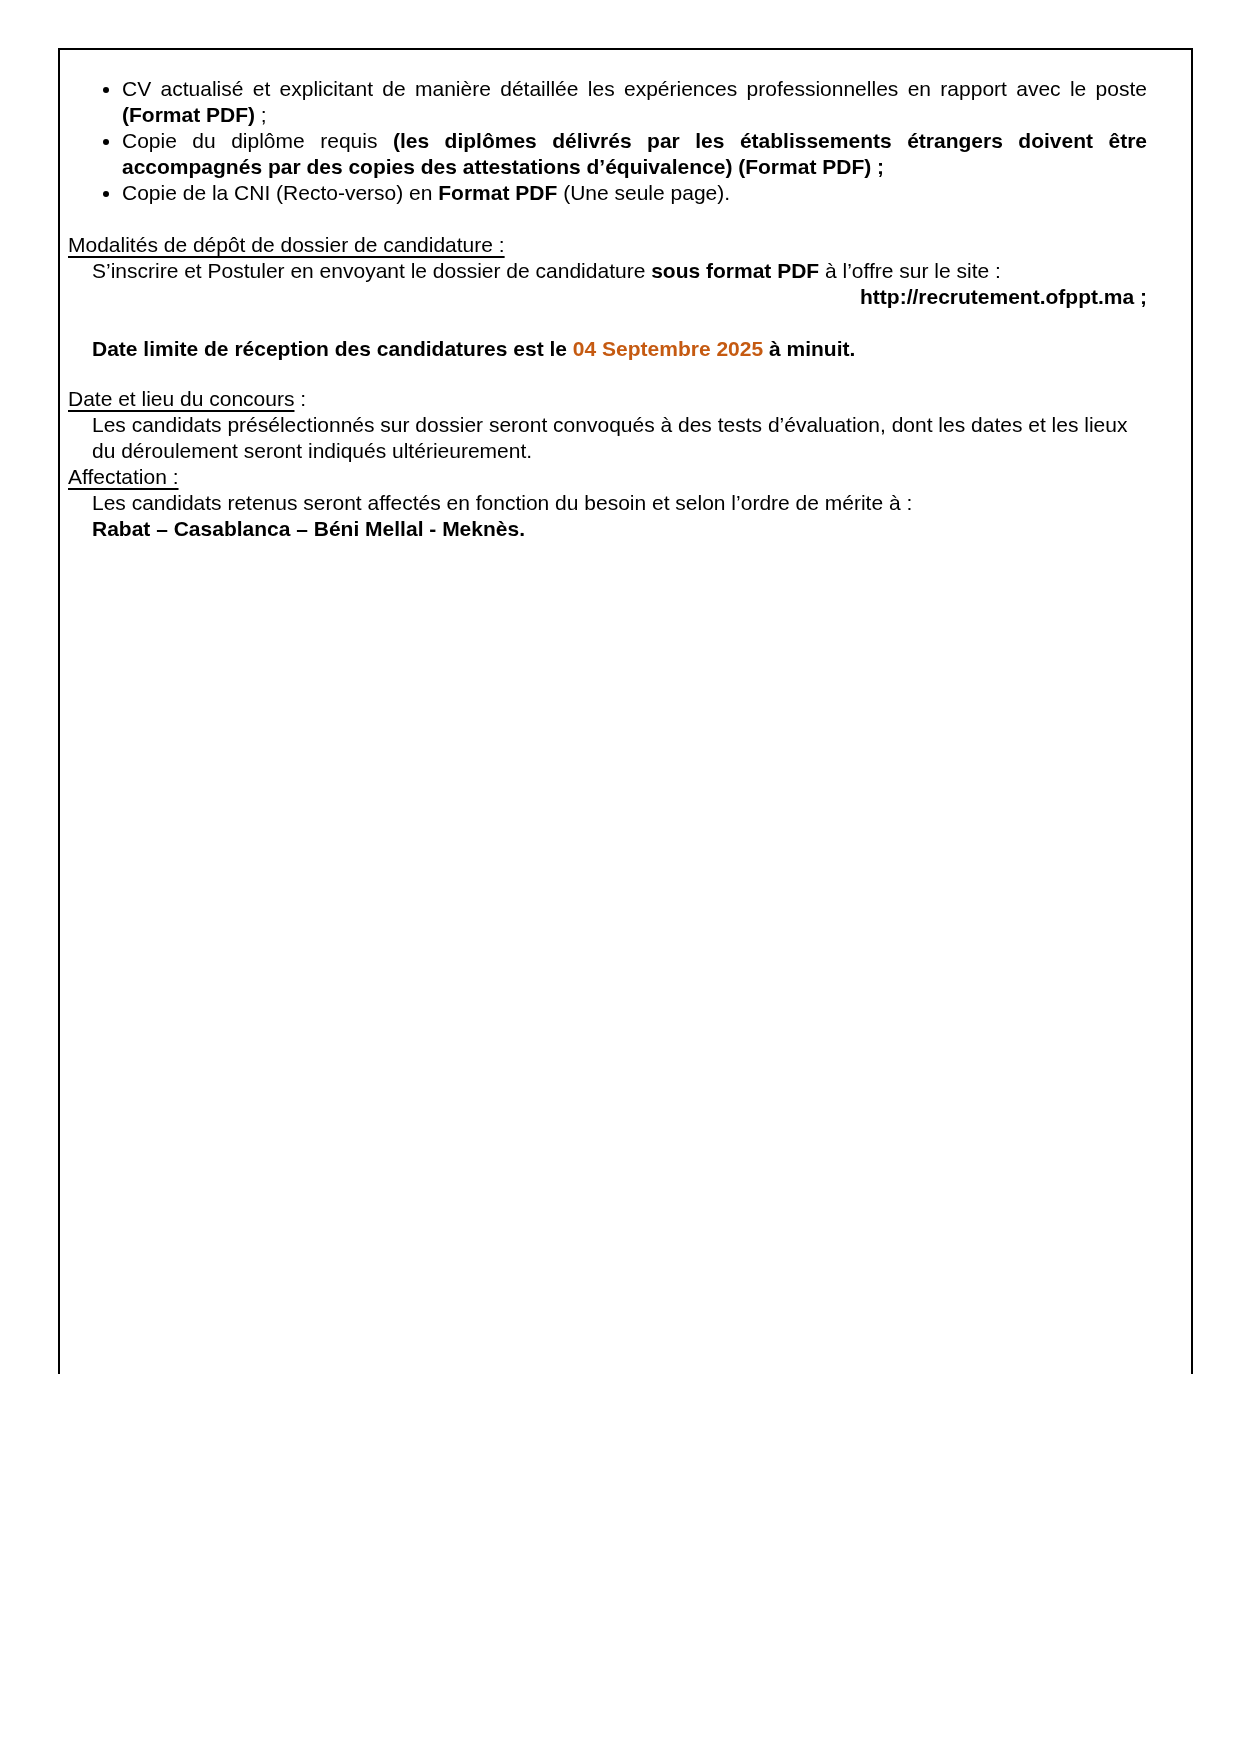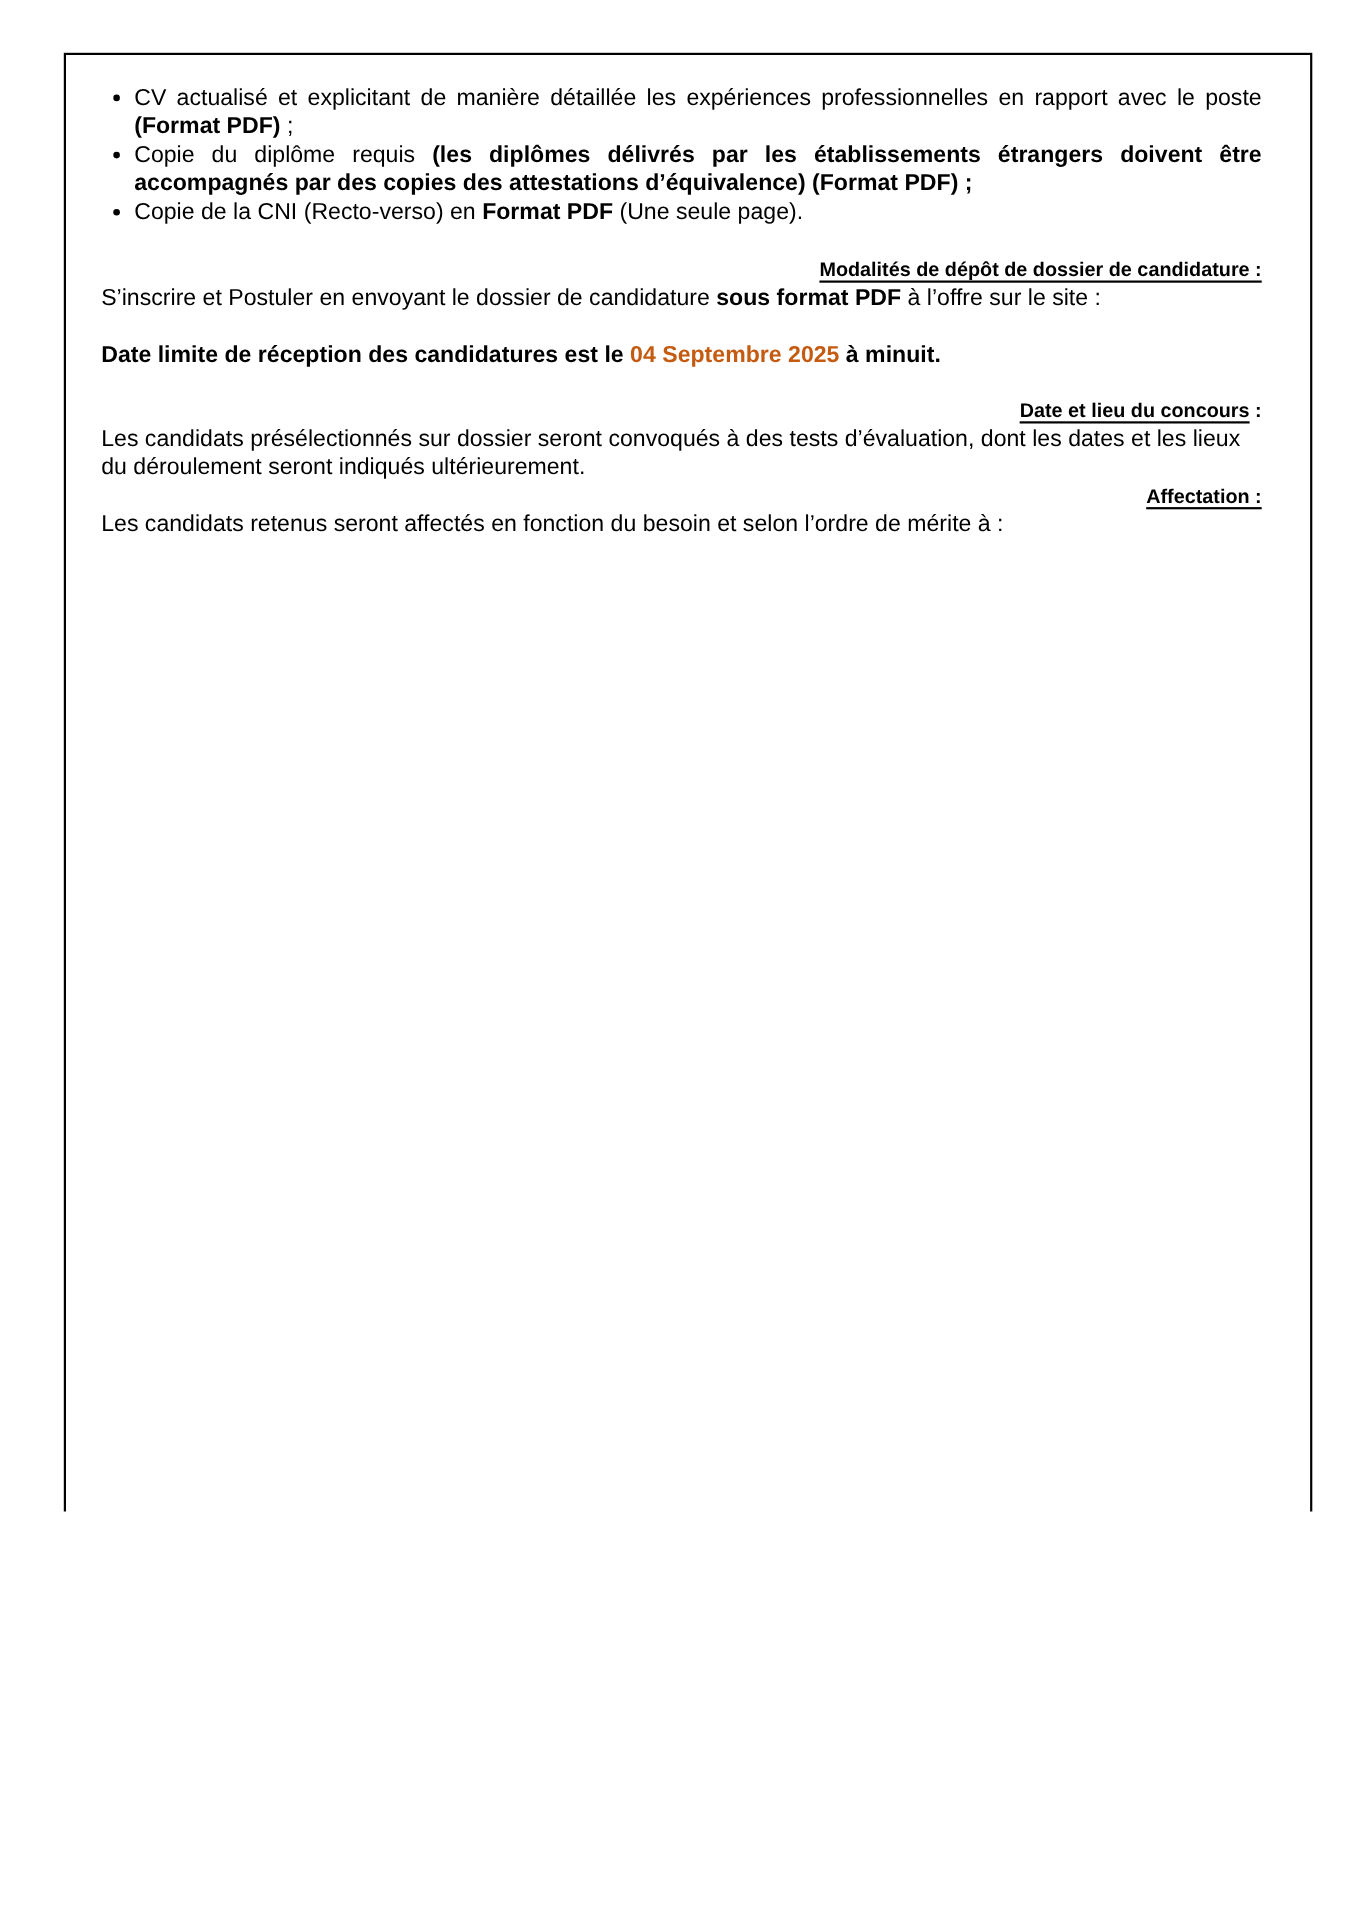--- a/index.html
+++ b/index.html
@@ -31,25 +31,24 @@
     margin: 0;
     padding: 0 0 0 54px;
     list-style: disc outside;
   }
   .doc-item {
     margin: 0;
     text-align: justify;
   }
   .b { font-weight: bold; text-align: right; }
   .heading {
-    font-size: 18px;
+    font-size: 21px;
     line-height: 26px;
-    font-weight: bold;
+    font-weight: normal;
     margin: 0;
-    text-align: right;
   }
   .u {
     text-decoration: underline;
     text-decoration-thickness: 2px;
     text-underline-offset: 4px;
   }
   .h-modalites  { margin-top: 26px; }
   .h-concours   { margin-top: 24px; }
   .h-affectation{ }
   .para { margin: 0 0 0 24px; }
@@ -68,29 +67,31 @@
     <ul class="doc-list">
       <li class="doc-item"><span>CV actualisé et explicitant de manière détaillée les expériences professionnelles en rapport avec le poste </span><span class="b">(Format PDF)</span><span> ;</span></li>
       <li class="doc-item"><span>Copie du diplôme requis </span><span class="b">(les diplômes délivrés par les établissements étrangers doivent être accompagnés par des copies des attestations d’équivalence) (Format PDF) ;</span></li>
       <li class="doc-item"><span>Copie de la CNI (Recto-verso) en </span><span class="b">Format PDF</span><span> (Une seule page).</span></li>
     </ul>
 
     <h2 class="heading h-modalites"><span class="u">Modalités de dépôt de dossier de candidature :</span></h2>
 
     <div class="para">
       <div><span>S’inscrire et Postuler en envoyant le dossier de candidature </span><span class="b">sous format PDF</span><span> à l’offre sur le site :</span></div>
+      <div class="b">http://recrutement.ofppt.ma ;</div>
     </div>
 
     <div class="para para-deadline"><span>Date limite de réception des candidatures est le </span><span class="accent">04 Septembre 2025</span><span> à minuit.</span></div>
 
 
     <h2 class="heading h-concours"><span class="u">Date et lieu du concours</span><span> :</span></h2>
 
     <div class="para">Les candidats présélectionnés sur dossier seront convoqués à des tests d’évaluation, dont les dates et les lieux du déroulement seront indiqués ultérieurement.</div>
 
     <h2 class="heading h-affectation"><span class="u">Affectation :</span></h2>
 
     <div class="para">
       <div>Les candidats retenus seront affectés en fonction du besoin et selon l’ordre de mérite à :</div>
+      <div class="cities">Rabat – Casablanca – Béni Mellal - Meknès.</div>
     </div>
 
   </div>
 </div>
 
 </body></html>

